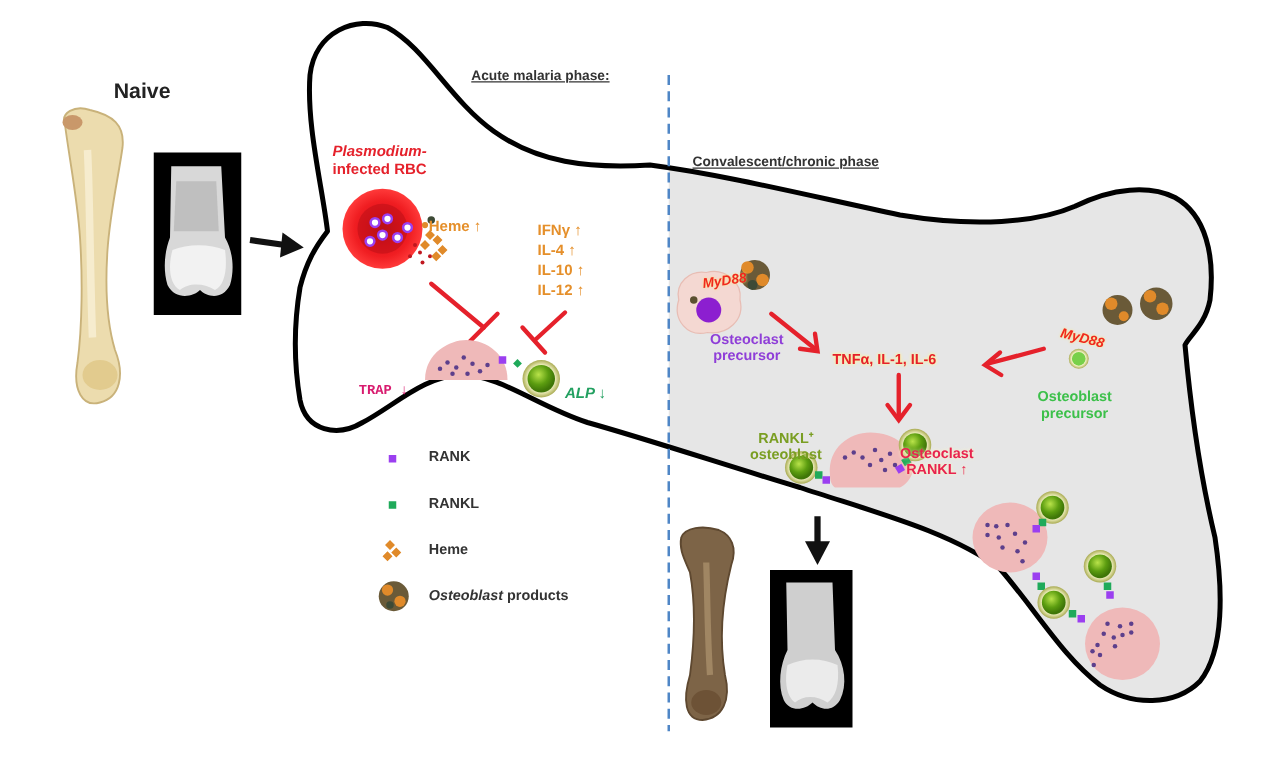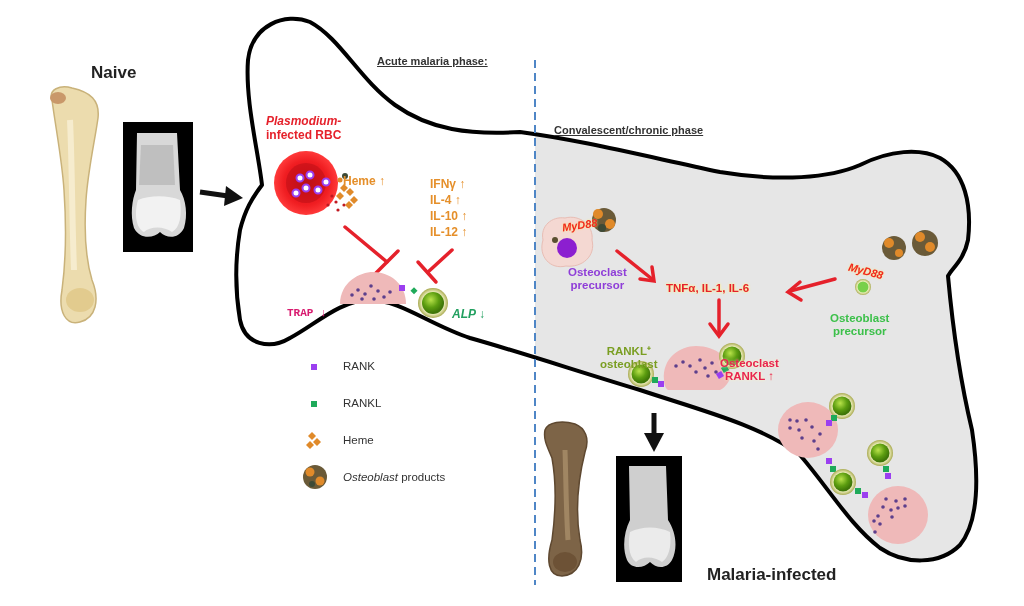--- a/index.html
+++ b/index.html
@@ -23,21 +23,21 @@
     .ocp { left: 568px; top: 266px; color: #8f3ed8; font-size: 11.5px; text-align: center; }
     .obp { left: 830px; top: 312px; color: #3cc04a; font-size: 11.5px; text-align: center; }
     .rankl-ob { left: 552px; top: 345px; color: #7a9e22; font-size: 11.5px; text-align: center; margin-left: 48px; }
     .cyto-mid { left: 666px; top: 282px; color: #e5212b; font-size: 11.5px;
                 text-shadow: 0 0 3px #fff59a, 0 0 2px #fff59a; }
     .oc-trap { left: 720px; top: 357px; color: #e8234e; font-size: 11.5px; text-align: center;
                text-shadow: 0 0 3px #fff5c0; }
     .myd { color: #f0281e; font-size: 11px; font-style: italic; text-shadow: 0 0 2px #ffe87a; }
     .myd-1 { left: 562px; top: 219px; transform: rotate(-8deg); }
     .myd-2 { left: 848px; top: 265px; transform: rotate(14deg); }
-    .legend-item { position: absolute; font-size: 11.5px; color: #333; font-weight: normal; }
+    .legend-item { position: absolute; font-size: 11.5px; color: #333; font-weight: bold; }
     .legend-item i { font-style: italic; }
   </style>
 </head>
 <body>
 
 <div id="stage">
   <svg width="1024" height="606" viewBox="0 0 1024 606" style="position:absolute;left:0;top:0">
     <defs>
       <clipPath id="boneClip">
         <path id="bonePathClip" d="M262,185 C258,150 245,100 248,60 C252,25 285,12 310,22 C340,38 360,80 395,105 C430,130 470,135 520,132 C580,140 640,155 720,172 C780,182 830,178 860,165 C890,150 920,148 940,158 C965,172 972,205 968,240 C964,260 952,268 948,276 C952,320 960,380 972,430 C978,470 980,520 960,545 C940,565 905,565 880,548 C850,525 830,490 800,455 C760,425 700,410 640,390 C580,372 520,352 470,338 C430,325 400,300 370,300 C340,300 315,325 290,338 C270,350 245,345 240,320 C235,290 235,260 240,230 C245,210 252,198 262,185 Z"></path>
@@ -297,21 +297,20 @@
     </g>
     <g>
       <circle cx="315" cy="477" r="12" fill="#6a5a38"></circle>
       <circle cx="310" cy="472" r="4.5" fill="#e08a2a"></circle>
       <circle cx="320" cy="481" r="4.5" fill="#e08a2a"></circle>
       <circle cx="312" cy="484" r="3" fill="#3d4a36"></circle>
     </g>
   </svg>
 
   <div class="lbl title-naive">Naive</div>
-  <div class="lbl title-infected">Malaria-infected</div>
 
   <div class="lbl phase phase-acute">Acute malaria phase:</div>
   <div class="lbl phase phase-chronic">Convalescent/chronic phase</div>
 
   <div class="lbl red-lbl plas-title">
     <i>Plasmodium-</i><br>
     <span>infected RBC</span>
   </div>
   <div class="lbl orange heme-lbl">Heme ↑</div>
   <div class="lbl orange cyto-list">

